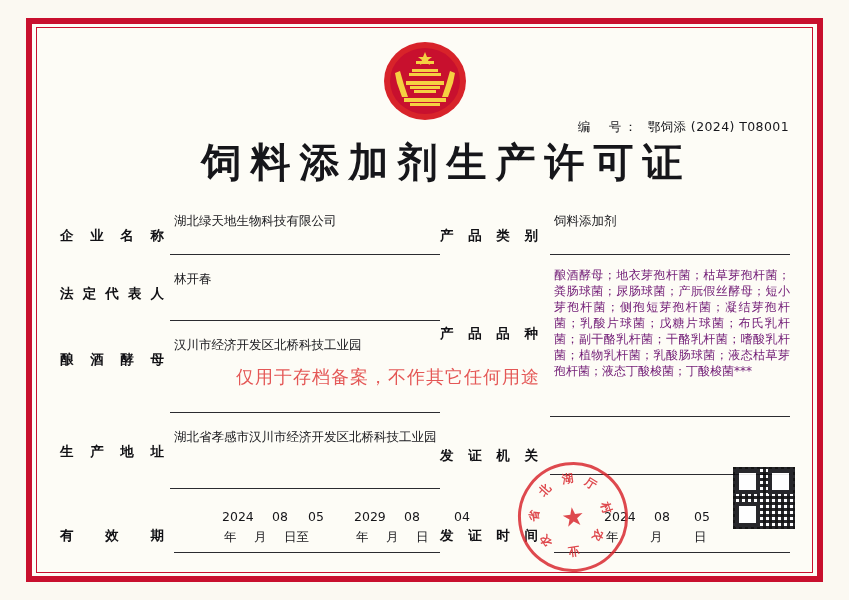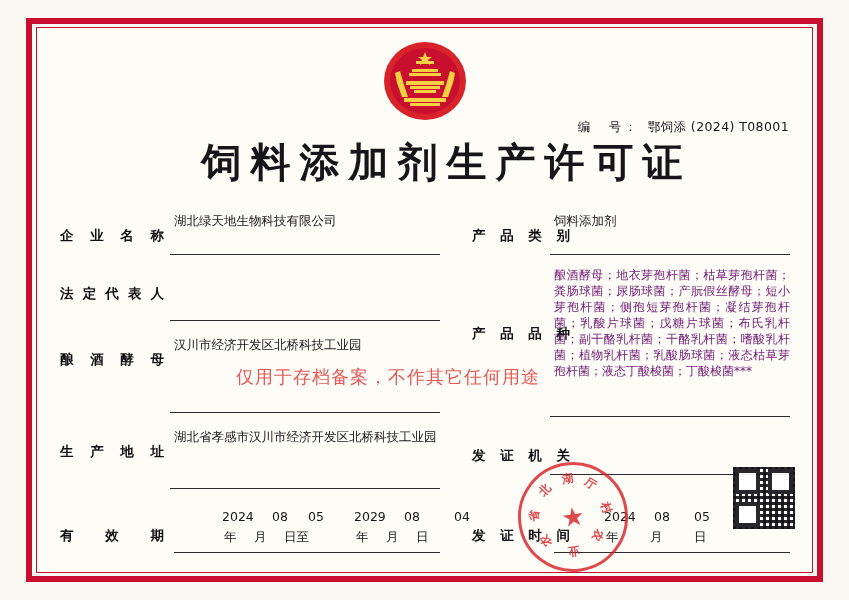--- a/index.html
+++ b/index.html
@@ -110,21 +110,20 @@
     top: 18px;
     width: 104px;
     text-align: justify;
     text-align-last: justify;
     font-size: 13.5px;
     font-weight: bold;
     color: #111115;
   }
   .field-label.rlabel {
     width: 98px;
-    margin-left: 32px;
   }
   .field-value {
     margin-left: 114px;
     font-size: 12.5px;
     color: #16161a;
     line-height: 19px;
     min-height: 36px;
     padding-top: 2px;
   }
   .field-value.single {
@@ -320,20 +319,21 @@
     <div class="body-left">
 
       <div class="field f-company">
         <div class="field-label">企业名称</div>
         <div class="field-value single">湖北绿天地生物科技有限公司</div>
         <div class="underline"></div>
       </div>
 
       <div class="field f-legal">
         <div class="field-label">法定代表人</div>
+        <div class="field-value single">林开春</div>
         <div class="underline"></div>
       </div>
 
       <div class="field f-regaddr">
         <div class="field-label">酿酒酵母</div>
         <div class="field-value single">汉川市经济开发区北桥科技工业园</div>
         <div class="underline"></div>
       </div>
 
       <div class="field f-prodaddr">

